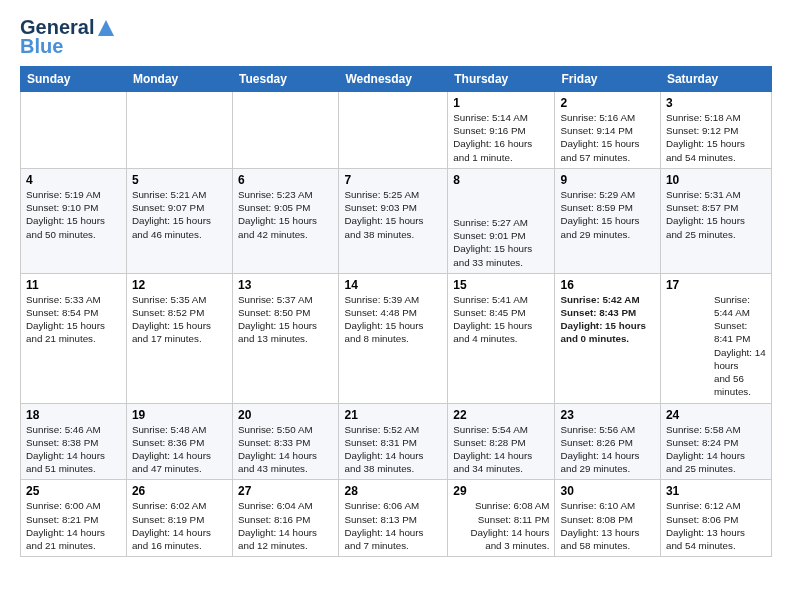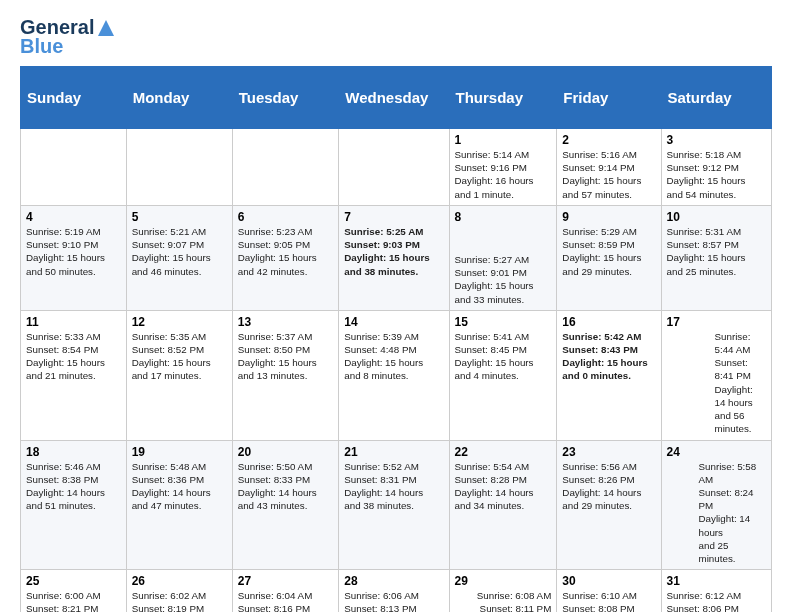--- a/index.html
+++ b/index.html
@@ -40,22 +40,22 @@
     }
     table {
       width: 100%;
       border-collapse: collapse;
       font-size: 10.5px;
     }
     thead tr th {
       background-color: #2a6ebb;
       color: #fff;
       text-align: left;
-      padding: 22px 6px;
-      font-size: 15px;
+      padding: 5px 6px;
+      font-size: 12px;
       font-weight: bold;
       border: 1px solid #2a6ebb;
     }
     tbody tr td {
       border: 1px solid #ccc;
       vertical-align: top;
       padding: 4px 5px;
       width: 113px;
       height: 72px;
       background: #fff;
@@ -155,21 +155,21 @@
           </td>
           <td>
             <span class="day-num">6</span>
             <div class="day-info" style="white-space: pre-line;">Sunrise: 5:23 AM
 Sunset: 9:05 PM
 Daylight: 15 hours
 and 42 minutes.</div>
           </td>
           <td>
             <span class="day-num">7</span>
-            <div class="day-info" style="white-space: pre-line; font-weight: bold;">Sunrise: 5:25 AM
+            <div class="day-info" style="white-space: pre-line;">Sunrise: 5:25 AM
 Sunset: 9:03 PM
 Daylight: 15 hours
 and 38 minutes.</div>
           </td>
           <td>
             <span class="day-num">8</span>
             <div class="day-info" style="white-space: pre-line; margin-top: 29px;">Sunrise: 5:27 AM
 Sunset: 9:01 PM
 Daylight: 15 hours
 and 33 minutes.</div>
@@ -278,21 +278,21 @@
           </td>
           <td>
             <span class="day-num">23</span>
             <div class="day-info" style="white-space: pre-line;">Sunrise: 5:56 AM
 Sunset: 8:26 PM
 Daylight: 14 hours
 and 29 minutes.</div>
           </td>
           <td>
             <span class="day-num">24</span>
-            <div class="day-info" style="white-space: pre-line; margin-left: 32px;">Sunrise: 5:58 AM
+            <div class="day-info" style="white-space: pre-line;">Sunrise: 5:58 AM
 Sunset: 8:24 PM
 Daylight: 14 hours
 and 25 minutes.</div>
           </td>
         </tr>
         <tr>
           <td>
             <span class="day-num">25</span>
             <div class="day-info" style="white-space: pre-line;">Sunrise: 6:00 AM
 Sunset: 8:21 PM

